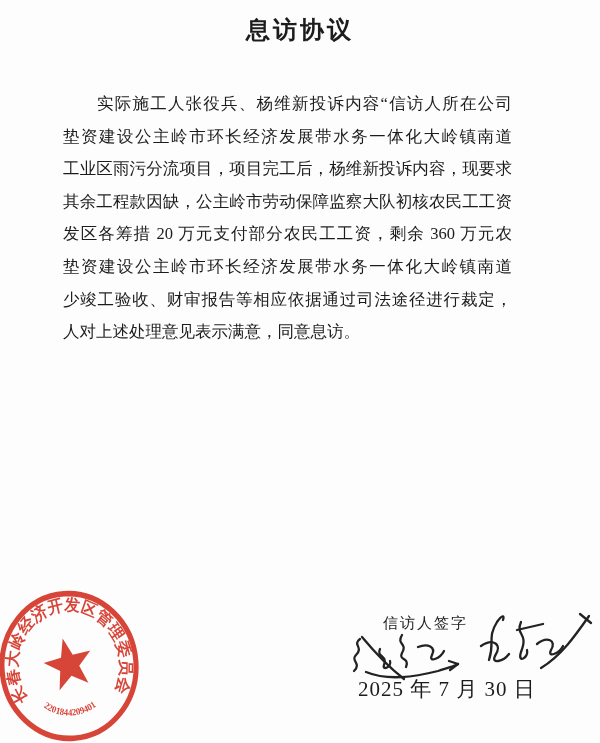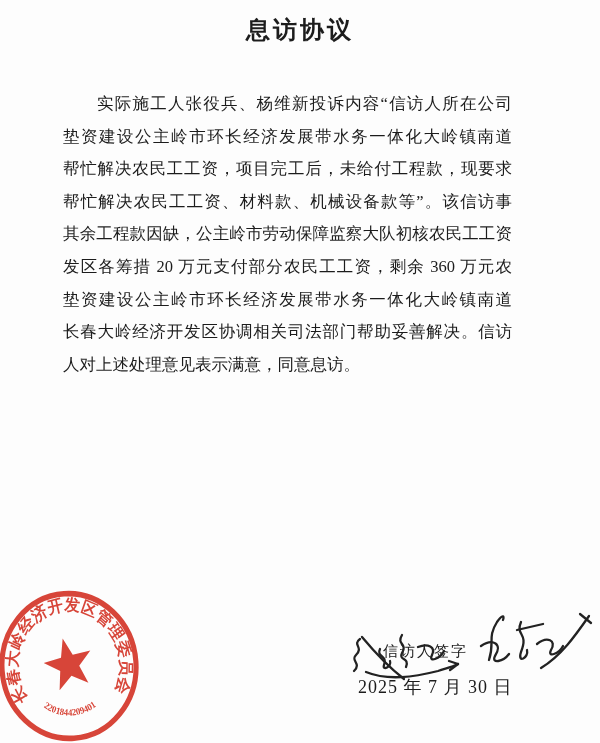--- a/index.html
+++ b/index.html
@@ -21,47 +21,46 @@
     height:32.6px;overflow:visible;
   }
   .body-line:first-child{text-indent:34px;}
   .body-line:last-child{text-align-last:left;}
   .seal{
     position:absolute;left:-6px;top:585px;width:150px;height:162px;
     opacity:.93;transform:rotate(-4deg);
   }
   .seal text{font-family:"Liberation Serif","DejaVu Serif",serif;font-weight:700;}
   .sig-label{
-    position:absolute;left:383px;top:614px;font-size:15px;letter-spacing:2px;margin-top:28px;
+    position:absolute;left:383px;top:614px;font-size:15px;letter-spacing:2px;
   }
   .sig-date{
-    position:absolute;left:358px;top:675px;font-size:18px;letter-spacing:1px;
+    position:absolute;left:358px;top:675px;font-size:21px;letter-spacing:1px;
   }
   .sig1{position:absolute;left:346px;top:627px;width:138px;height:58px;}
   .sig2{position:absolute;left:477px;top:608px;width:120px;height:70px;}
   .sig1 path,.sig2 path{
     fill:none;stroke:#222;stroke-width:2.3;stroke-linecap:round;stroke-linejoin:round;
   }
 </style>
 </head>
 <body>
 
 <div class="page">
 
   <div class="title">息访协议</div>
 
   <div class="body-block">
       <div class="body-line">实际施工人张役兵、杨维新投诉内容“信访人所在公司</div>
       <div class="body-line">垫资建设公主岭市环长经济发展带水务一体化大岭镇南道</div>
-      <div class="body-line">帮忙解决农民工工资，项目完工后，未给付工程款，现要求</div>
-      <div class="body-line">帮忙解决农民工工资、材料款、机械设备款等”。该信访事</div>
+      <div class="body-line">工业区雨污分流项目，项目完工后，杨维新投诉内容，现要求</div>
       <div class="body-line">其余工程款因缺，公主岭市劳动保障监察大队初核农民工工资</div>
       <div class="body-line">发区各筹措 20 万元支付部分农民工工资，剩余 360 万元农</div>
       <div class="body-line">垫资建设公主岭市环长经济发展带水务一体化大岭镇南道</div>
-      <div class="body-line">长春大岭经济开发区协调相关司法部门帮助妥善解决。信访</div>
+      <div class="body-line">少竣工验收、财审报告等相应依据通过司法途径进行裁定，</div>
       <div class="body-line">人对上述处理意见表示满意，同意息访。</div>
     </div>
 
   <svg class="seal" viewBox="0 0 160 160" preserveAspectRatio="none" aria-hidden="false">
     <circle cx="80" cy="80" r="71.5" fill="none" stroke="#d5382b" stroke-width="5.5"></circle>
     <polygon fill="#d5382b" points="75.3,52.4 84.8,69.1 103.8,66.3 90.9,80.5 99.4,97.8 81.9,89.8 68.2,103.3 70.3,84.2 53.3,75.2 72.1,71.4"></polygon>
     <defs>
       <path id="sealArcTop" d="M 33.9 110 A 55 55 0 1 1 126.1 110" fill="none"></path>
       <path id="sealArcBottom" d="M 49.8 118.6 A 49 49 0 0 0 110.2 118.6" fill="none"></path>
     </defs>

